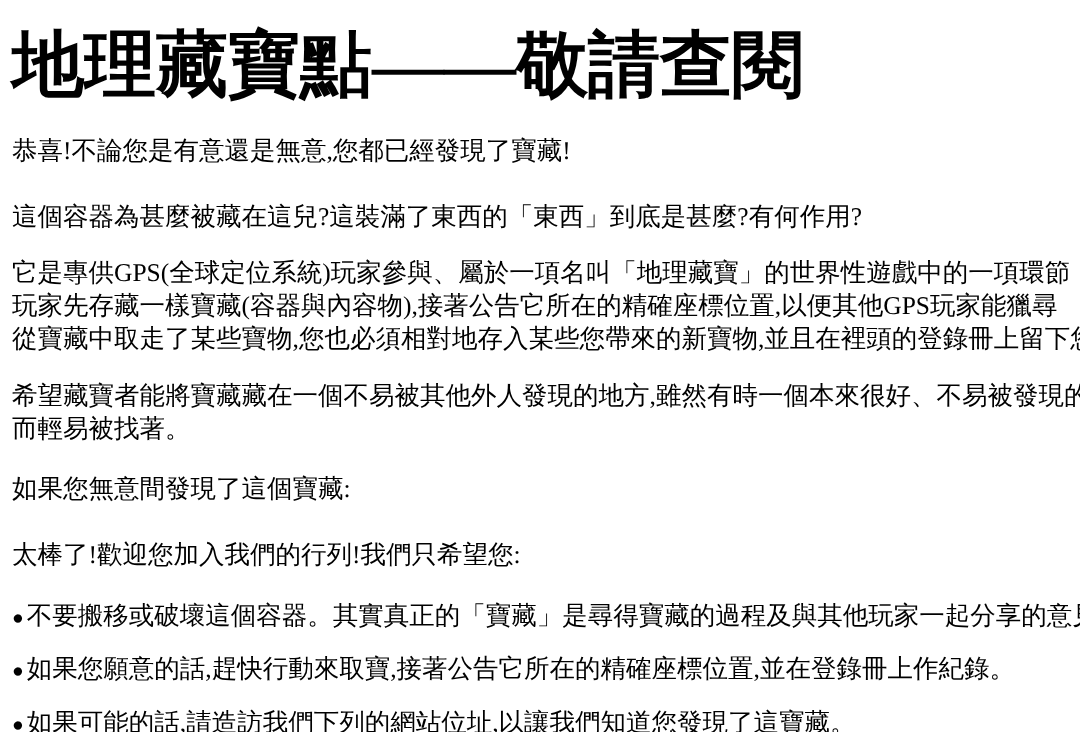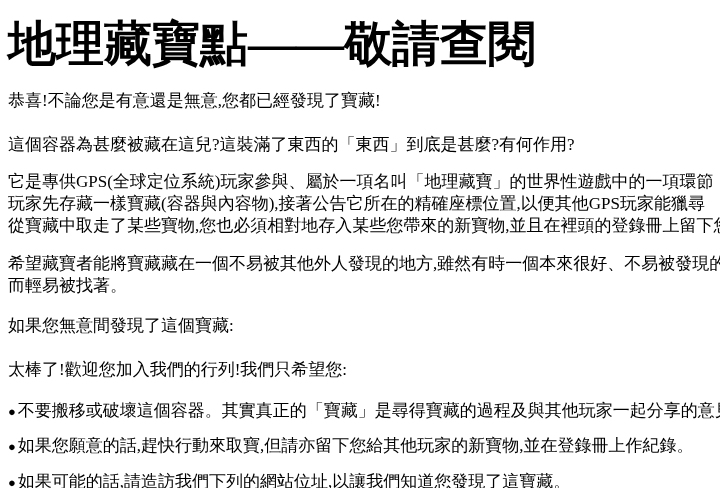--- a/index.html
+++ b/index.html
@@ -72,20 +72,20 @@
 
   <p class="para gap-e">如果您無意間發現了這個寶藏:</p>
 
   <p class="para gap-f">太棒了!歡迎您加入我們的行列!我們只希望您:</p>
 
   <div class="bullet-row gap-g">
     <span class="bullet">●</span><span>不要搬移或破壞這個容器。其實真正的「寶藏」是尋得寶藏的過程及與其他玩家一起分享的意見與</span>
   </div>
 
   <div class="bullet-row gap-h">
-    <span class="bullet">●</span><span>如果您願意的話,趕快行動來取寶,但請亦留下您給其他玩家的新寶物,並在登錄冊上作紀錄。</span>
+    <span class="bullet">●</span><span>如果您願意的話,趕快行動來取寶,接著公告它所在的精確座標位置,並在登錄冊上作紀錄。</span>
   </div>
 
   <div class="bullet-row">
     <span class="bullet">●</span><span>如果可能的話,請造訪我們下列的網站位址,以讓我們知道您發現了這寶藏。</span>
   </div>
 
 </div>
 
 </body></html>

